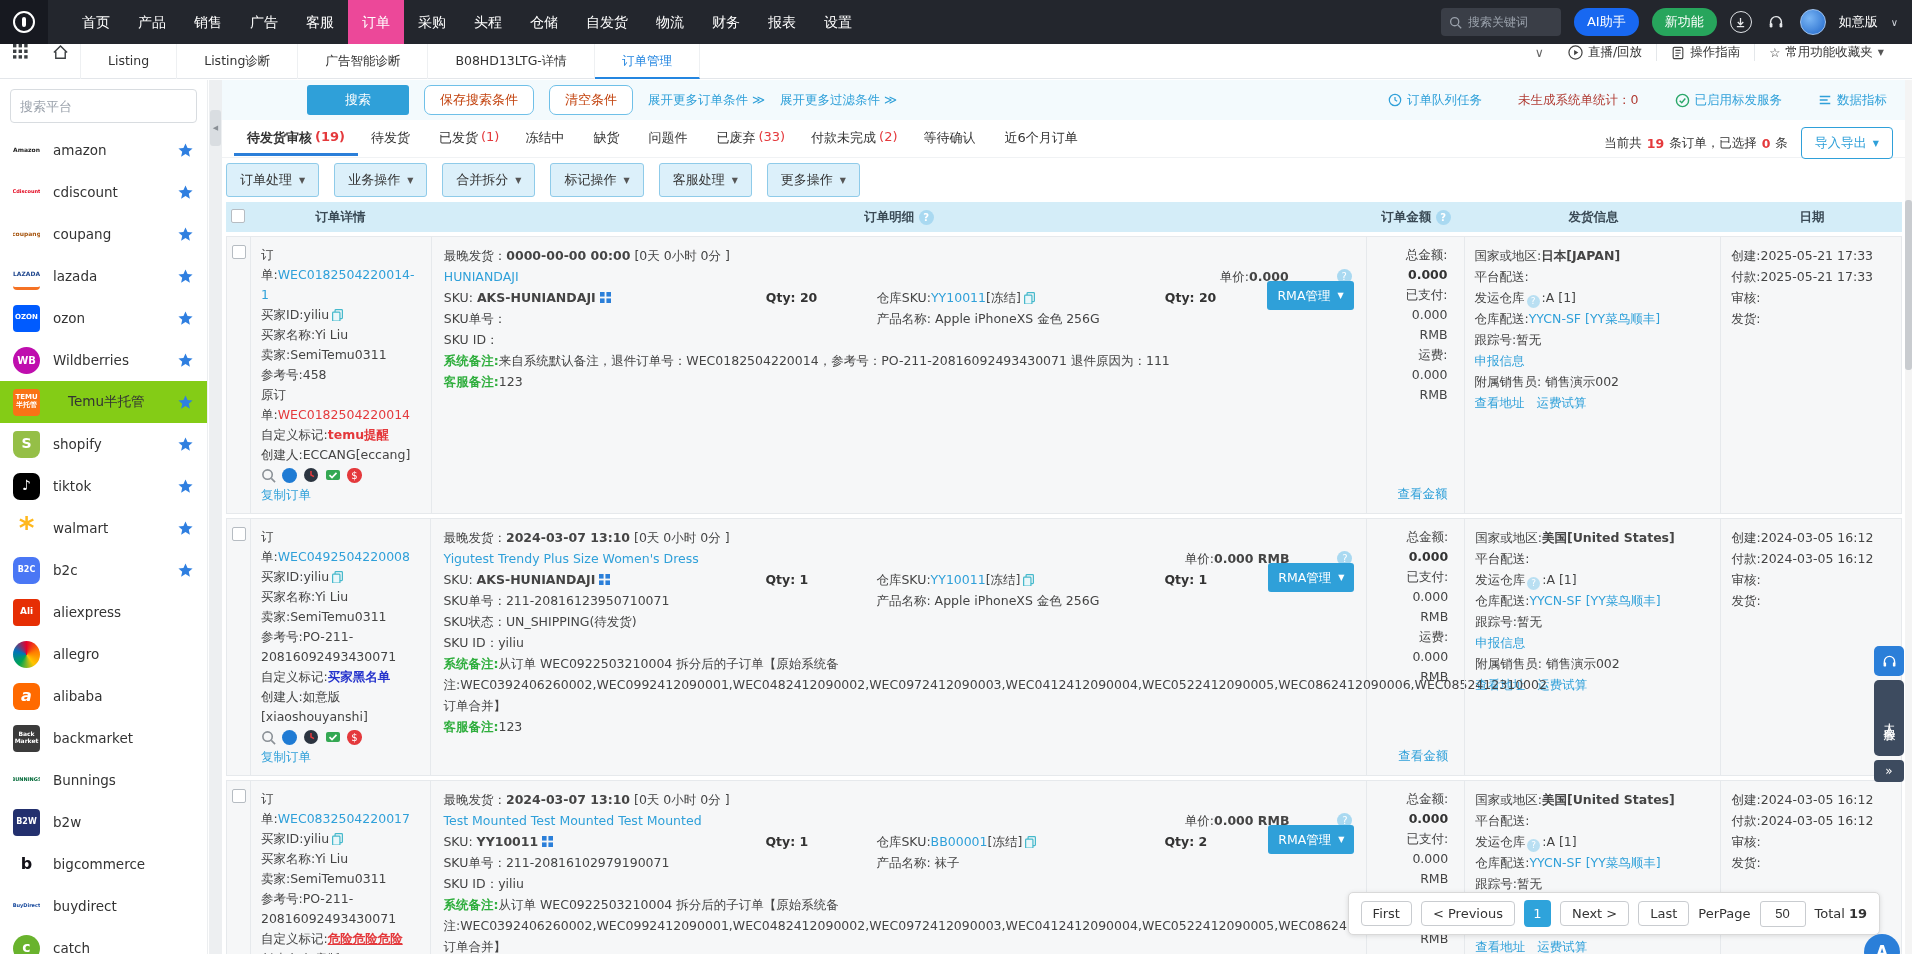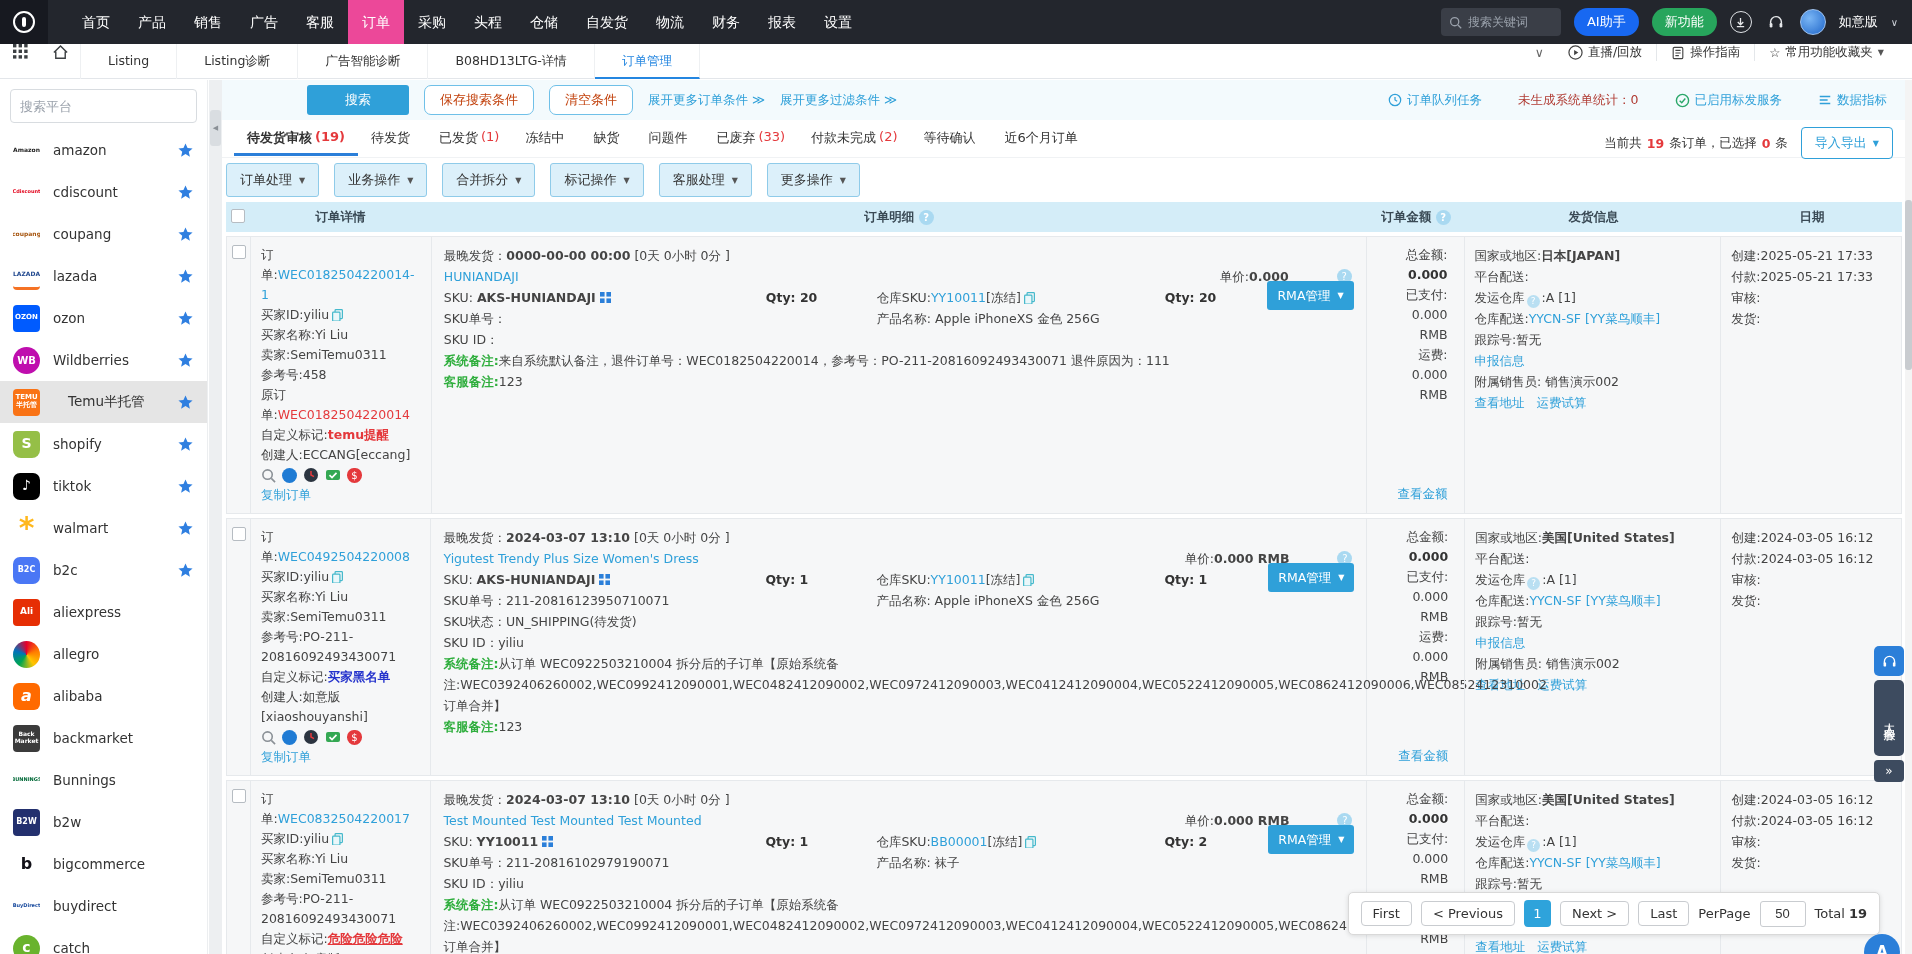--- a/index.html
+++ b/index.html
@@ -44,21 +44,21 @@
   .nav2-right .grp { display:flex; align-items:center; gap:5px; padding:0 14px; cursor:pointer; }
   .nav2-right .sep { border-left:1px solid #e4e7ea; }
   .nav2-chev { color:#666; padding:0 10px; cursor:pointer; }
 
   
   .sidebar { position:absolute; top:80px; left:0; width:208px; bottom:0; background:#fff; overflow:hidden; border-right:1px solid #eceef0; }
   .psearch { margin:9px 10px 6px 10px; height:31px; border:1px solid #d8dce0; border-radius:4px; display:flex; align-items:center; padding:16px 9px; }
   .psearch input { border:none; outline:none; flex:1; font-size:13px; color:#333; }
   .psearch input::placeholder { color:#9aa1ab; }
   .plist-item { display:flex; align-items:center; height:42px; padding:0 13px; gap:13px; cursor:pointer; }
-  .plist-item.active { background:#e5e5e5;gap:28px; }
+  .plist-item.active { background:#84cc16;gap:28px; }
   .plogo { width:27px; height:27px; flex:none; display:flex; align-items:center; justify-content:center;
     font-size:7px; font-weight:bold; text-align:center; overflow:hidden; border-radius:4px; line-height:1.1; }
   .pname { font-size:13.5px; color:#333; flex:1; }
   .pstar { flex:none; width:17px; height:17px; }
 
   .strip { position:absolute; left:209px; top:80px; width:13px; bottom:0; background:#edeff1; }
   .strip-handle { position:absolute; top:30px; left:1px; width:11px; height:36px; background:#d9dde1;
     border-radius:3px; color:#8a9096; font-size:7px; display:flex; align-items:center; justify-content:center; cursor:pointer; }
 
   

